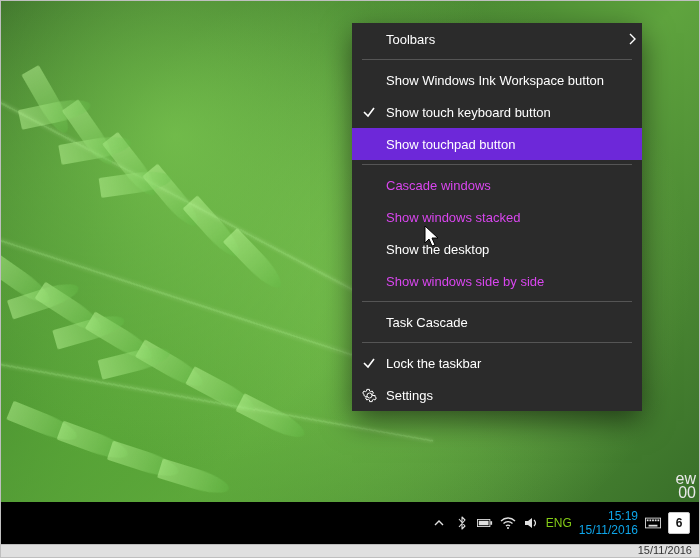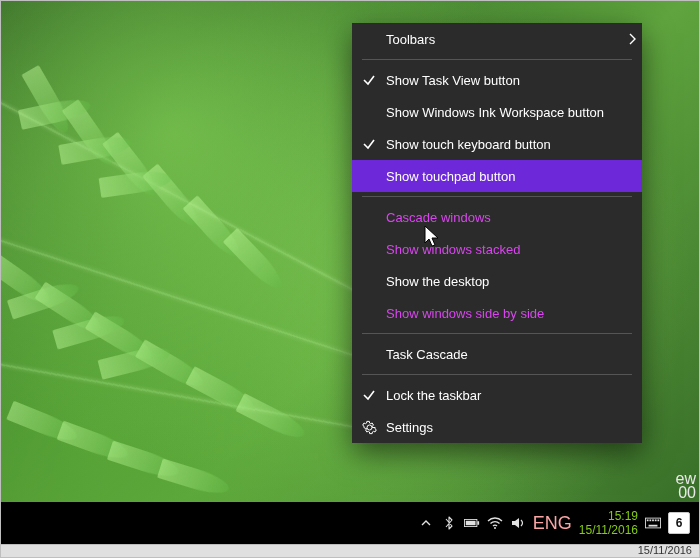--- a/index.html
+++ b/index.html
@@ -32,22 +32,22 @@
 
   
   .taskbar {
     position: absolute; left: 0; right: 0; bottom: 14px; height: 42px;
     background: #000; color: #fff; font-size: 12px;
   }
   .tray {
     position: absolute; right: 4px; top: 0; height: 100%;
     display: flex; align-items: center; gap: 7px; padding: 0 6px;
   }
-  .tray-time { text-align: right; line-height: 14px; font-size: 12px; color: #84cc16; }
-  .tray-label { color: #fca5a5; text-align: center; line-height: 14px; font-size: 18px; }
+  .tray-time { text-align: right; line-height: 14px; font-size: 12px; color: #0ea5e9; }
+  .tray-label { color: #84cc16; text-align: center; line-height: 14px; font-size: 12px; }
   .tray-ico { width: 16px; height: 16px; color: #e0e0e0; display: inline-flex; align-items: center; justify-content: center; }
   .tray-ico svg { display: block; }
   .notif {
     width: 22px; height: 22px; border: 1px solid #c8c8c8; border-radius: 2px;
     position: relative; display: flex; align-items: center; justify-content: center; color: #111;
     background: #fff;
     font-size: 12px; font-weight: 600;
   }
 
   
@@ -193,29 +193,20 @@
     <div class="chev">
       <svg width="8" height="12" viewBox="0 0 8 12">
           <path d="M2 1 L7 6 L2 11" stroke="#fff" stroke-width="1.4" fill="none"></path>
         </svg>
     </div>
   </div>
 
   <div class="sep"></div>
 
 
-  <div class="row">
-    <div class="slot check">
-      <svg width="14" height="14" viewBox="0 0 14 14">
-          <path d="M2 7 L6 11 L12 3" stroke="#fff" stroke-width="1.6" fill="none"></path>
-        </svg>
-    </div>
-    <div class="lbl">Show Task View button</div>
-    <div class="chev"></div>
-  </div>
 
   <div class="row">
     <div class="slot"></div>
     <div class="lbl">Show Windows Ink Workspace button</div>
     <div class="chev"></div>
   </div>
 
   <div class="row">
     <div class="slot check">
       <svg width="14" height="14" viewBox="0 0 14 14">

